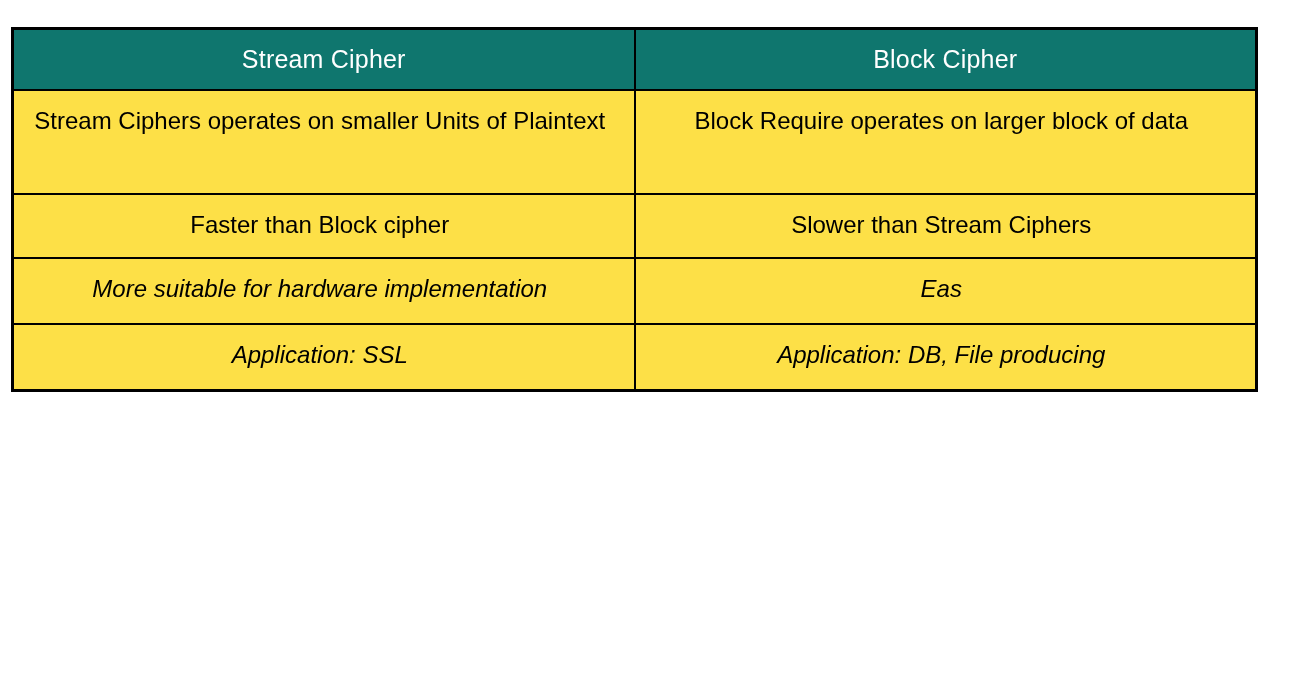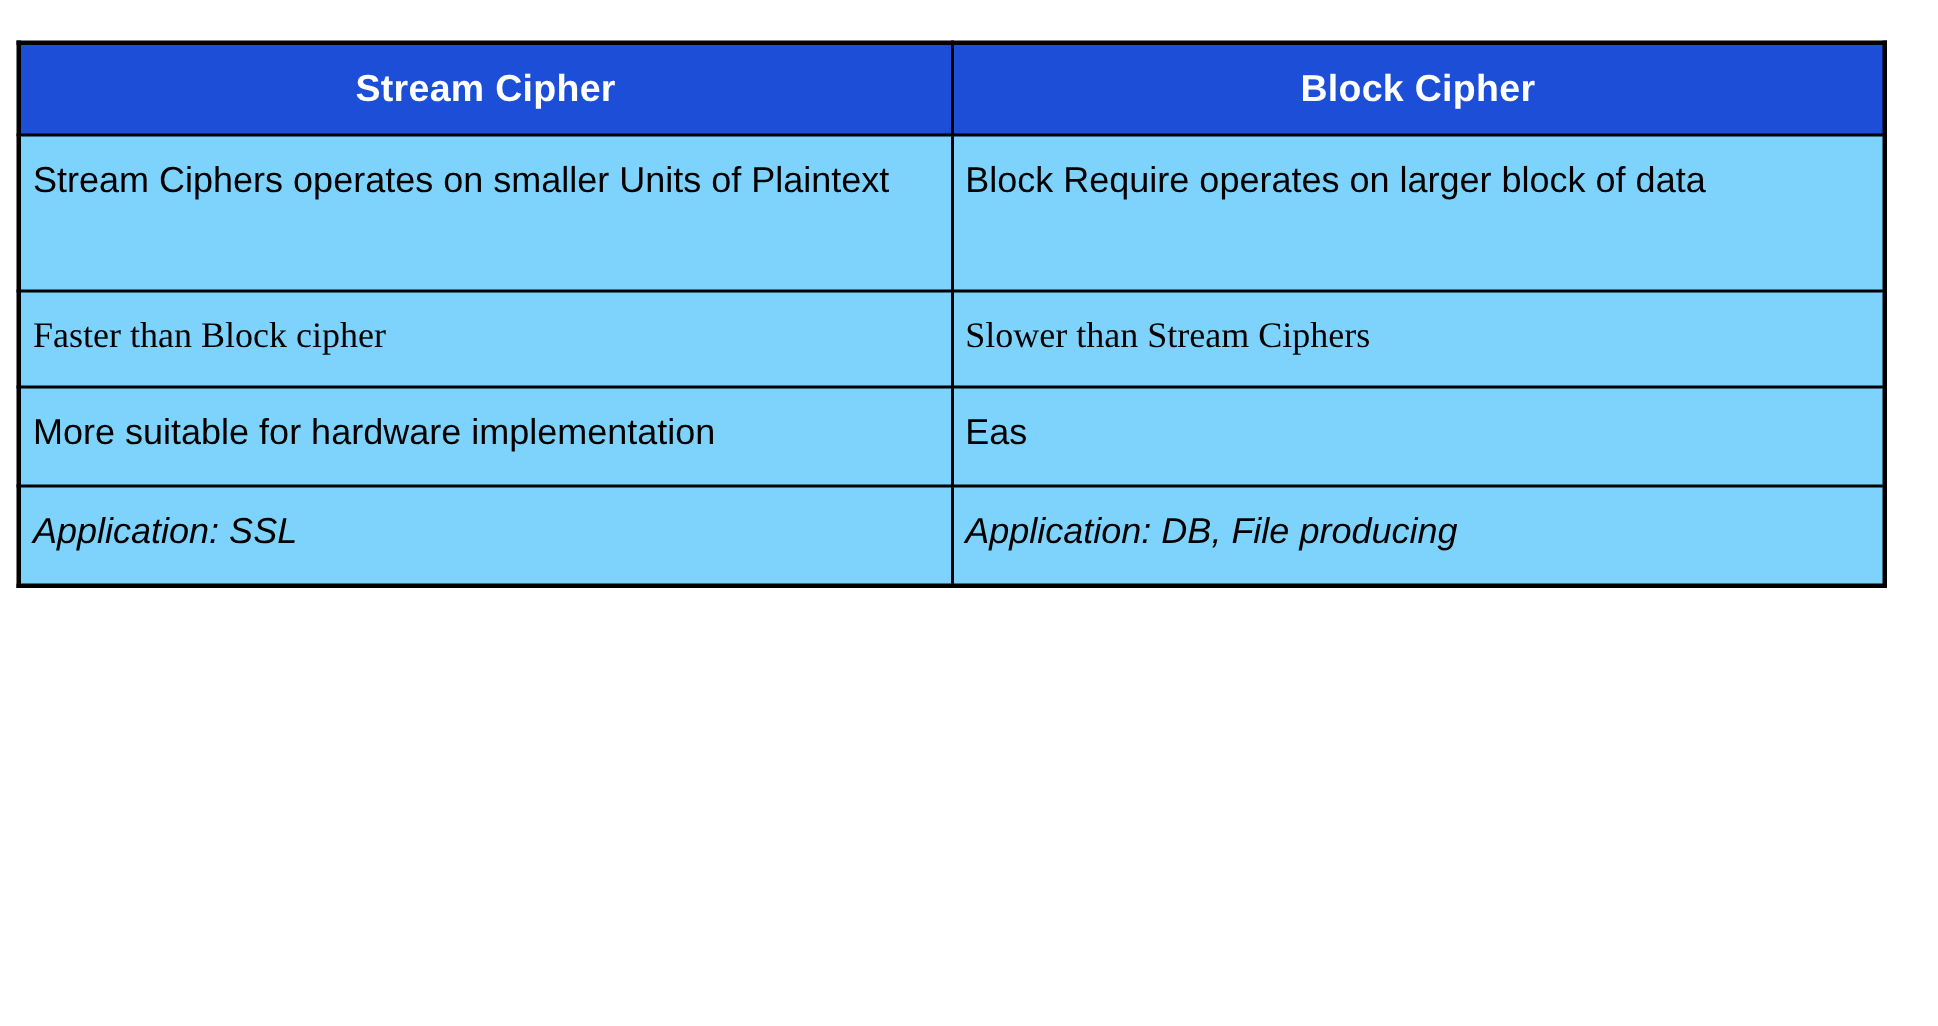--- a/index.html
+++ b/index.html
@@ -22,48 +22,48 @@
     border-collapse: collapse;
     table-layout: fixed;
   }
   .cipher-table, .cipher-table th, .cipher-table td {
     border: 2px solid #000000;
   }
   .cipher-table {
     border-width: 3px;
   }
   .cipher-table th {
-    background: #1d4ed8;
+    background: #0f766e;
     color: #ffffff;
     font-size: 25px;
-    font-weight: 700;
+    font-weight: 400;
     text-align: center;
     vertical-align: middle;
     height: 59px;
     padding: 0 10px;
     letter-spacing: 0.2px;
   }
   .cipher-table td {
     color: #000000;
     font-size: 24px;
     line-height: 37px;
     vertical-align: top;
-    text-align: left;
+    text-align: center;
     padding: 11px 16px 11px 8px;
-    background: #7dd3fc;
+    background: #fde047;
   }
   .cipher-table col {
     width: 50%;
   }
   
   tr.r0 td { height: 80px; }
-  tr.r1 td { height: 40px; font-family: Liberation Serif, serif; }
+  tr.r1 td { height: 40px; }
   tr.r2 td { height: 115px; }
   tr.r3 td { height: 34px; }
-  tr.r4 td { height: 42px; }
+  tr.r4 td { height: 42px; font-style: italic; }
   tr.r5 td { height: 36px; }
   tr.r6 td { height: 42px; font-style: italic; }
 </style>
 </head>
 <body>
 
 <table class="cipher-table">
   <colgroup>
     <col>
       <col>

